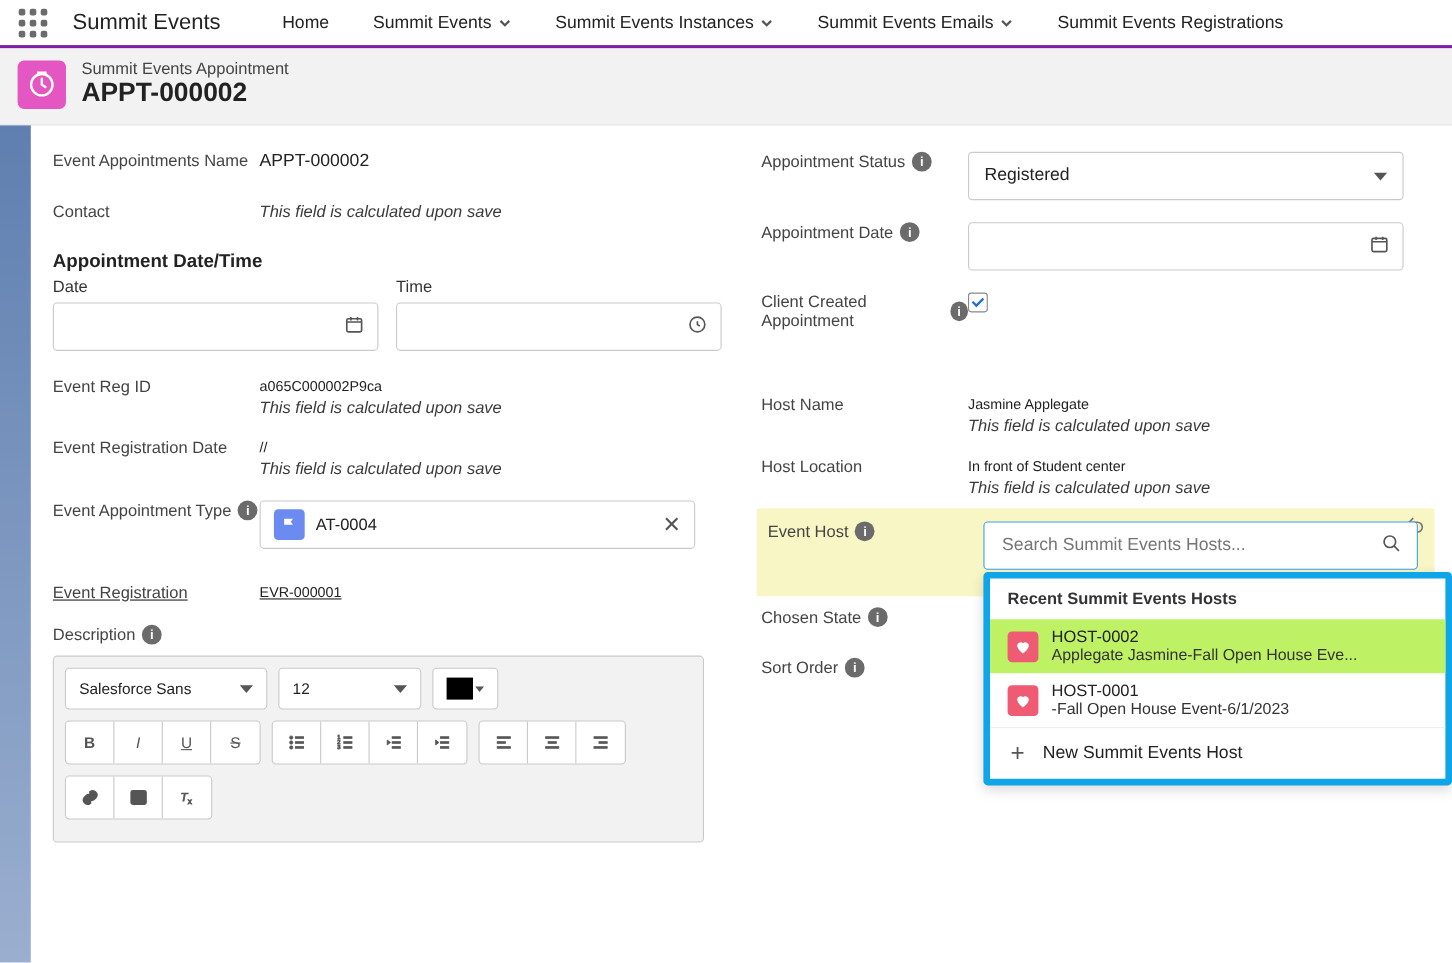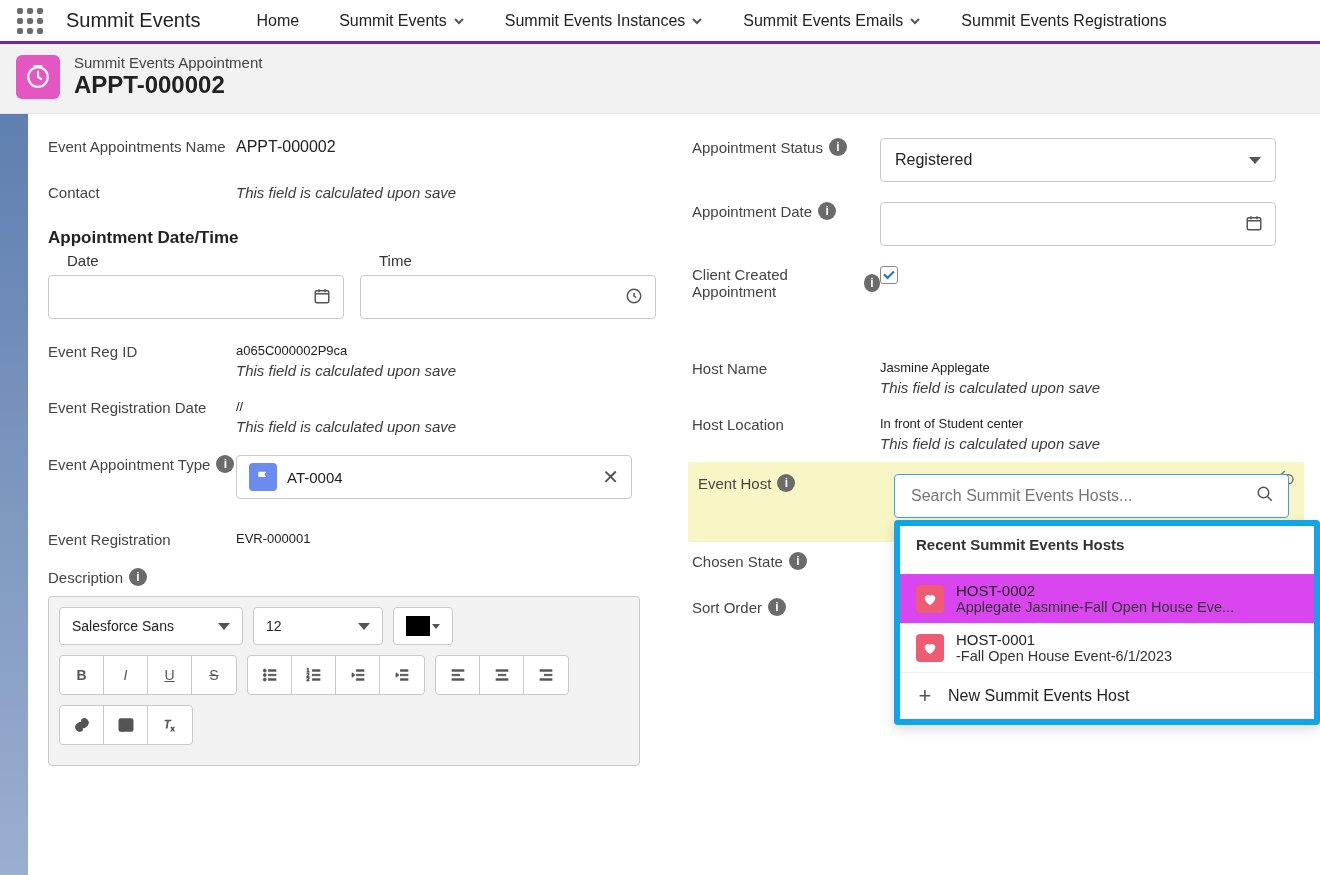--- a/index.html
+++ b/index.html
@@ -118,21 +118,21 @@
     display: flex; align-items: center; justify-content: space-between;
     width: 396px;
   }
   .tri-down {
     width: 0; height: 0; border-left: 6px solid transparent; border-right: 6px solid transparent;
     border-top: 7px solid #555;
   }
 
   .dt-row { display: flex; gap: 16px; }
   .dt-col { flex: 1; display: flex; flex-direction: column; gap: 6px; }
-  .dt-col-label { font-size: 15px; color: #333; margin-left: 19px; }
+  .dt-col-label { font-size: 15px; color: #333; }
 
   .pill-box { width: 396px; justify-content: space-between; gap: 32px; }
   .pill-left { display: flex; align-items: center; gap: 10px; }
   .flag-icon {
     width: 28px; height: 28px; background: #6b8bf0; border-radius: 4px;
     display: flex; align-items: center; justify-content: center;
   }
   .flag-icon svg { width: 16px; height: 16px; fill: #fff; }
   .x-btn { font-size: 20px; color: #555; cursor: pointer; }
 
@@ -192,21 +192,21 @@
     position: absolute; top: 46px; left: 0; width: 426px;
     background: #fff; border: 6px solid #0ea5e9; border-radius: 4px;
     box-shadow: 0 4px 12px rgba(0,0,0,.15);
     z-index: 50;
   }
   .dd-header { font-size: 15px; font-weight: 600; color: #333; padding: 10px 16px; }
   .dd-item {
     display: flex; align-items: center; gap: 12px; padding: 8px 16px;
     cursor: pointer;
   }
-  .dd-item.hover { background: #d946ef; margin-top: 11px; }
+  .dd-item.hover { background: #bef264; }
   .heart-icon {
     width: 28px; height: 28px; border-radius: 4px; background: #ef5b73;
     display: flex; align-items: center; justify-content: center; flex-shrink: 0;
   }
   .heart-icon svg { width: 16px; height: 16px; fill: #fff; }
   .dd-text { display: flex; flex-direction: column; overflow: hidden; }
   .dd-primary { font-size: 15px; color: #222; white-space: nowrap; overflow: hidden; text-overflow: ellipsis; }
   .dd-secondary { font-size: 14.5px; color: #333; white-space: nowrap; overflow: hidden; text-overflow: ellipsis; }
   .dd-new {
     display: flex; align-items: center; gap: 14px; padding: 10px 16px;
@@ -355,21 +355,21 @@
                     <path d="M5 3v18M5 4h12l-3 4 3 4H5"></path>
                   </svg>
               </span>
               <span>AT-0004</span>
             </div>
             <span class="x-btn">✕</span>
           </div>
         </div>
       </div>
 
-      <div class="field" style="padding-top:22px;">
+      <div class="field" style="padding-top:22px;text-decoration:underline;">
         <div class="field-label">Event Registration</div>
         <div class="field-value">
           <span class="val-main">EVR-000001</span>
         </div>
       </div>
 
       <div class="field" style="flex-direction:column; align-items:flex-start; gap:10px;">
         <div class="field-label" style="width:auto;">
           <span>Description</span>
           <i class="help">i</i>

